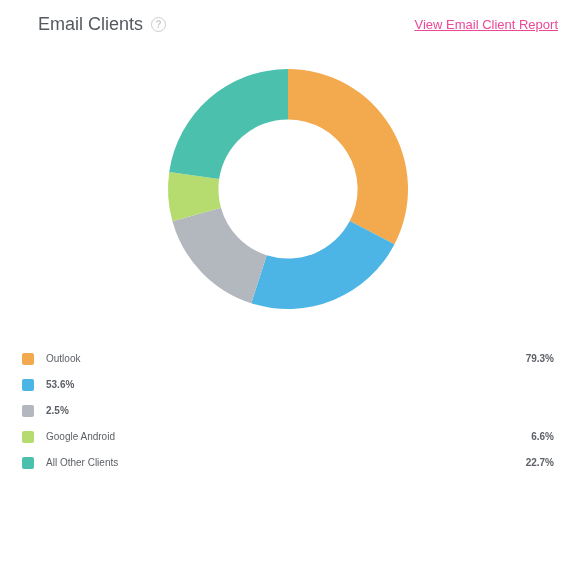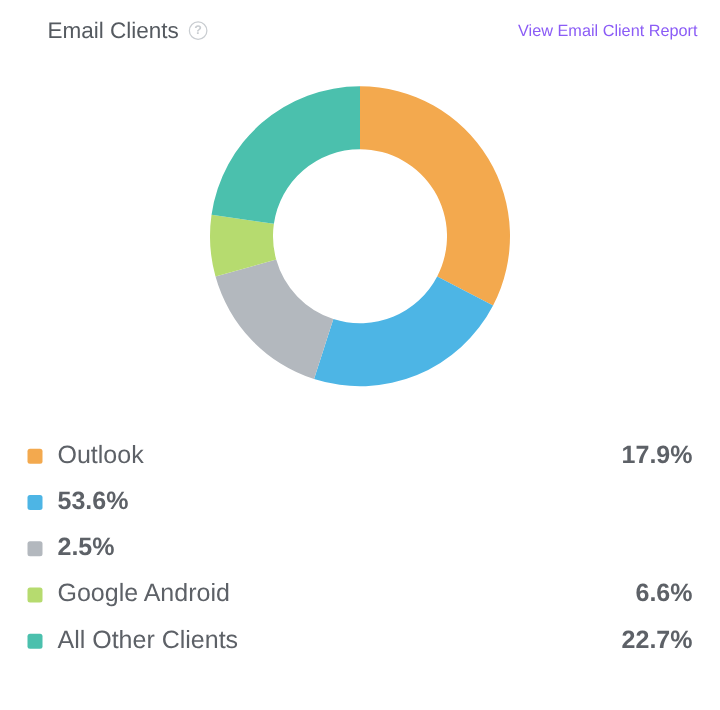--- a/index.html
+++ b/index.html
@@ -37,41 +37,41 @@
     font-size: 10px;
     line-height: 12px;
     text-align: center;
     font-weight: 700;
     display: inline-flex;
     align-items: center;
     justify-content: center;
   }
   .report-link {
     font-size: 13px;
-    color: #8b5cf6;
+    color: #ec4899;
+    text-decoration: underline;
     cursor: pointer;
   }
   .chart-area {
     display: flex;
     justify-content: center;
     margin: 24px 0 34px 0;
   }
   .donut {
     display: block;
   }
   .legend {
     display: flex;
     flex-direction: column;
     gap: 14px;
     padding: 0 4px 8px 4px;
   }
   .legend-row {
     display: flex;
-    align-items: center;
-    font-size: 20px;
+    font-size: 10px;
   }
   .swatch {
     width: 12px;
     height: 12px;
     border-radius: 2px;
     margin-right: 12px;
     flex: 0 0 auto;
   }
   .legend-label {
     flex: 1 1 auto;
@@ -101,21 +101,21 @@
       <path d="M 93.24111764718602 244.23127666349518 A 120 120 0 0 1 14.412377092730495 162.24130007687137 L 62.959178713783686 148.69995404458538 A 69.6 69.6 0 0 0 108.6798482353679 196.2541404648272 Z" fill="#b3b8be"></path>
       <path d="M 14.412377092730495 162.24130007687137 A 120 120 0 0 1 11.226314113145989 112.88826306738751 L 61.11126218562468 120.07519257908476 A 69.6 69.6 0 0 0 62.959178713783686 148.69995404458538 Z" fill="#b6db6f"></path>
       <path d="M 11.226314113145989 112.88826306738751 A 120 120 0 0 1 129.99999999999997 10 L 130 60.400000000000006 A 69.6 69.6 0 0 0 61.11126218562468 120.07519257908476 Z" fill="#4bc0ad"></path>
     </svg>
 </div>
 
 <div class="legend" id="legend">
     <div class="legend-row">
       <span class="swatch" style="background: rgb(243, 169, 78);"></span>
       <span class="legend-label">Outlook</span>
-      <span class="legend-value">17.9%</span>
+      <span class="legend-value">79.3%</span>
     </div>
     <div class="legend-row">
       <span class="swatch" style="background: rgb(77, 181, 229);"></span>
       <span class="legend-value">53.6%</span>
     </div>
     <div class="legend-row">
       <span class="swatch" style="background: rgb(179, 184, 190);"></span>
       <span class="legend-value">2.5%</span>
     </div>
     <div class="legend-row">

